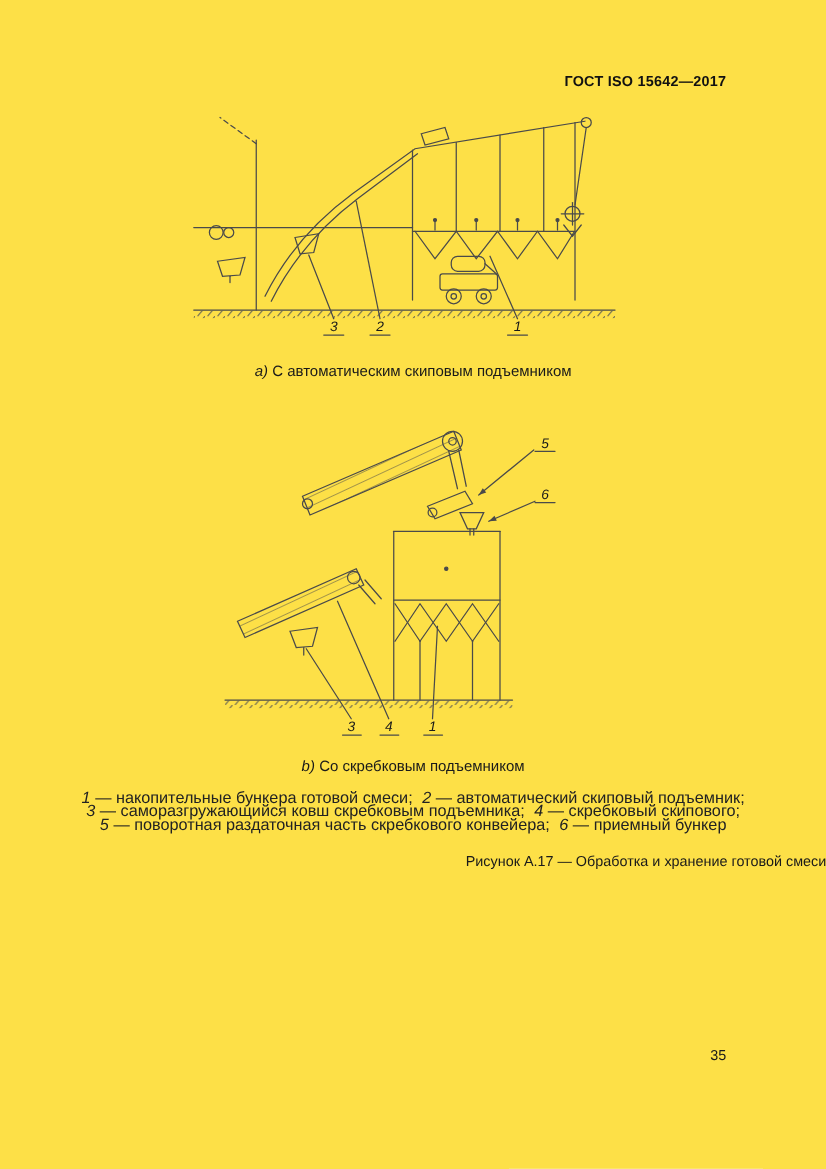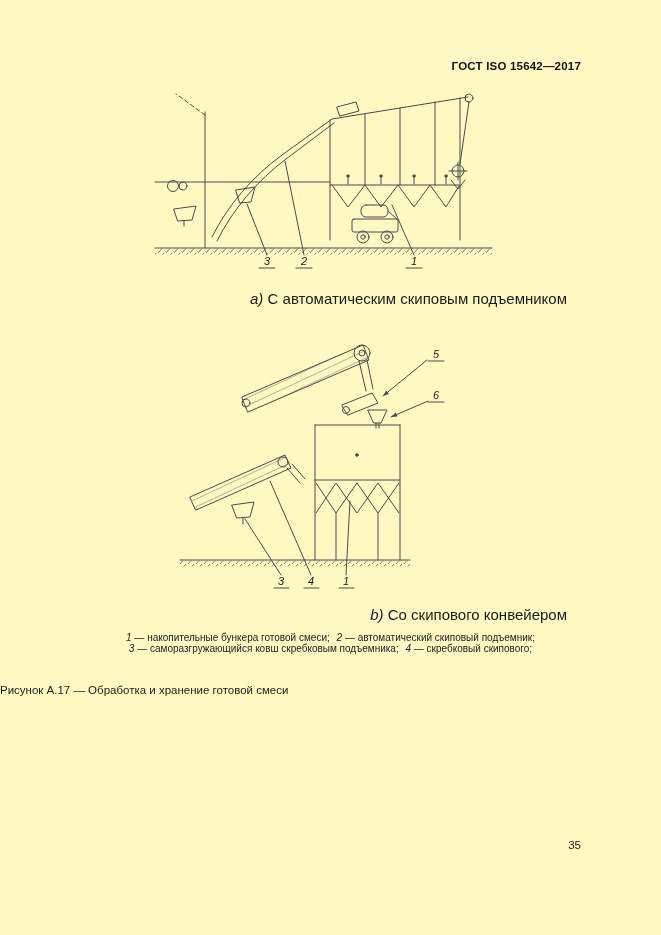--- a/index.html
+++ b/index.html
@@ -1,27 +1,27 @@
 <!DOCTYPE html>
 <html><head>
 <meta charset="utf-8">
 <style>
   html,body{margin:0;padding:0}
   body{width:661px;height:935px;background:#ffffff;font-family:"Liberation Sans",sans-serif;color:#1a1a1a;position:relative;overflow:hidden}
-  .page{position:absolute;inset:0;background:#fef9c3}
+  .page{position:absolute;inset:0;background:#fde047}
   .header{position:absolute;top:60px;right:80px;font-size:11.5px;font-weight:bold;letter-spacing:.2px;color:#111}
   svg.fig{position:absolute}
-  .caption{position:absolute;left:0;width:567px;text-align:right;font-size:15px;color:#1a1a1a}
+  .caption{position:absolute;left:0;width:661px;text-align:center;font-size:12px;color:#1a1a1a}
   .caption i{font-style:italic}
   .caption-a{top:290px}
   .caption-b{top:606px}
-  .legend{position:absolute;top:632px;left:0;width:661px;text-align:center;font-size:10px;line-height:11px;color:#222}
+  .legend{position:absolute;top:632px;left:0;width:661px;text-align:center;font-size:13px;line-height:11px;color:#222}
   .legend i{font-style:italic}
   .legend-item{margin:0 2px}
-  .figure-caption{position:absolute;top:684px;left:0;width:661px;text-align:left;font-size:11.5px;color:#1a1a1a}
+  .figure-caption{position:absolute;top:684px;left:0;width:661px;text-align:right;font-size:11.5px;color:#1a1a1a}
   .page-number{position:absolute;top:839px;right:80px;font-size:11.5px;color:#1a1a1a}
   .fig-num{font-family:"Liberation Sans",sans-serif;font-style:italic;font-size:11px;fill:#1a1a1a;text-anchor:middle}
 </style>
 </head>
 <body>
 
 <div class="page">
 
   <div class="header">ГОСТ ISO 15642—2017</div>
 
@@ -181,31 +181,35 @@
     </g>
     <text x="111" y="252" class="fig-num">3</text>
     <text x="141" y="252" class="fig-num">4</text>
     <text x="176" y="252" class="fig-num">1</text>
     <text x="266" y="25" class="fig-num">5</text>
     <text x="266" y="66" class="fig-num">6</text>
   </svg>
 
   <div class="caption caption-b">
     <i>b)</i>
-    <span>Со скипового конвейером</span>
+    <span>Со скребковым подъемником</span>
   </div>
 
   <div class="legend">
     <div class="legend-line">
       <span class="legend-item"><i>1</i> <span>— накопительные бункера готовой смеси;</span></span>
       <span class="legend-item"><i>2</i> <span>— автоматический скиповый подъемник;</span></span>
     </div>
     <div class="legend-line">
       <span class="legend-item"><i>3</i> <span>— саморазгружающийся ковш скребковым подъемника;</span></span>
       <span class="legend-item"><i>4</i> <span>— скребковый скипового;</span></span>
     </div>
+    <div class="legend-line">
+      <span class="legend-item"><i>5</i> <span>— поворотная раздаточная часть скребкового конвейера;</span></span>
+      <span class="legend-item"><i>6</i> <span>— приемный бункер</span></span>
+    </div>
   </div>
 
   <div class="figure-caption">Рисунок А.17 — Обработка и хранение готовой смеси</div>
 
   <div class="page-number">35</div>
 
 </div>
 
 </body></html>

